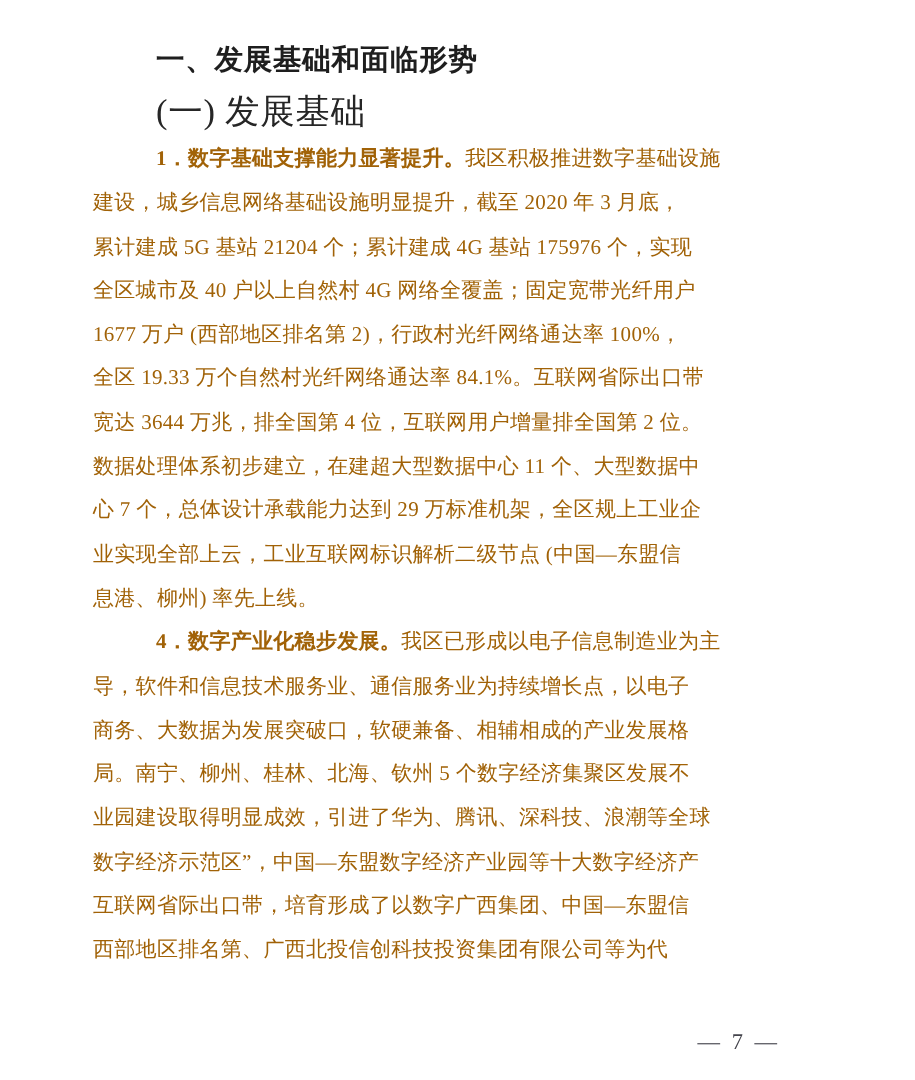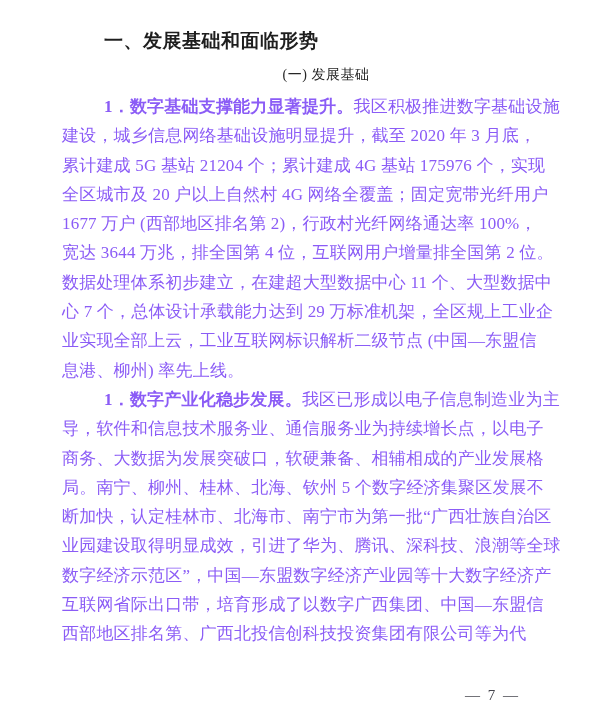--- a/index.html
+++ b/index.html
@@ -22,30 +22,29 @@
     font-family: "Liberation Sans", "DejaVu Sans", sans-serif;
     font-weight: bold;
     font-size: 19px;
     line-height: 26px;
     color: #1e1e1e;
     letter-spacing: 0.5px;
   }
   .doc-subheading {
     margin-top: 8px;
     margin-left: 42px;
-    font-size: 14px;
+    font-size: 23px;
     line-height: 26px;
     color: #262626;
     letter-spacing: 0.5px;
-    text-align: center;
   }
   .para {
     margin: 0;
-    font-size: 17px;
-    color: #8b5cf6;
+    font-size: 14px;
+    color: #a16207;
   }
   .para .line {
     line-height: 29.3px;
     white-space: nowrap;
     letter-spacing: 0.2px;
   }
   .para .first-line {
     text-indent: 42px;
   }
   .para .lead {
@@ -69,35 +68,35 @@
 <div class="page">
 
   <div class="doc-heading">一、发展基础和面临形势</div>
 
   <div class="doc-subheading">(一) 发展基础</div>
 
   <div class="para para-1">
     <div class="line first-line"><span class="lead">1．数字基础支撑能力显著提升。</span><span>我区积极推进数字基础设施</span></div>
     <div class="line">建设，城乡信息网络基础设施明显提升，截至 2020 年 3 月底，</div>
     <div class="line">累计建成 5G 基站 21204 个；累计建成 4G 基站 175976 个，实现</div>
-    <div class="line">全区城市及 20 户以上自然村 4G 网络全覆盖；固定宽带光纤用户</div>
+    <div class="line">全区城市及 40 户以上自然村 4G 网络全覆盖；固定宽带光纤用户</div>
     <div class="line">1677 万户 (西部地区排名第 2)，行政村光纤网络通达率 100%，</div>
+    <div class="line">全区 19.33 万个自然村光纤网络通达率 84.1%。互联网省际出口带</div>
     <div class="line">宽达 3644 万兆，排全国第 4 位，互联网用户增量排全国第 2 位。</div>
     <div class="line">数据处理体系初步建立，在建超大型数据中心 11 个、大型数据中</div>
     <div class="line">心 7 个，总体设计承载能力达到 29 万标准机架，全区规上工业企</div>
     <div class="line">业实现全部上云，工业互联网标识解析二级节点 (中国—东盟信</div>
     <div class="line">息港、柳州) 率先上线。</div>
   </div>
 
   <div class="para para-2">
-    <div class="line first-line"><span class="lead">1．数字产业化稳步发展。</span><span>我区已形成以电子信息制造业为主</span></div>
+    <div class="line first-line"><span class="lead">4．数字产业化稳步发展。</span><span>我区已形成以电子信息制造业为主</span></div>
     <div class="line">导，软件和信息技术服务业、通信服务业为持续增长点，以电子</div>
     <div class="line">商务、大数据为发展突破口，软硬兼备、相辅相成的产业发展格</div>
     <div class="line">局。南宁、柳州、桂林、北海、钦州 5 个数字经济集聚区发展不</div>
-    <div class="line">断加快，认定桂林市、北海市、南宁市为第一批“广西壮族自治区</div>
     <div class="line">业园建设取得明显成效，引进了华为、腾讯、深科技、浪潮等全球</div>
     <div class="line">数字经济示范区”，中国—东盟数字经济产业园等十大数字经济产</div>
     <div class="line">互联网省际出口带，培育形成了以数字广西集团、中国—东盟信</div>
     <div class="line">西部地区排名第、广西北投信创科技投资集团有限公司等为代</div>
   </div>
 
   <div class="page-number">— 7 —</div>
 
 </div>
 

